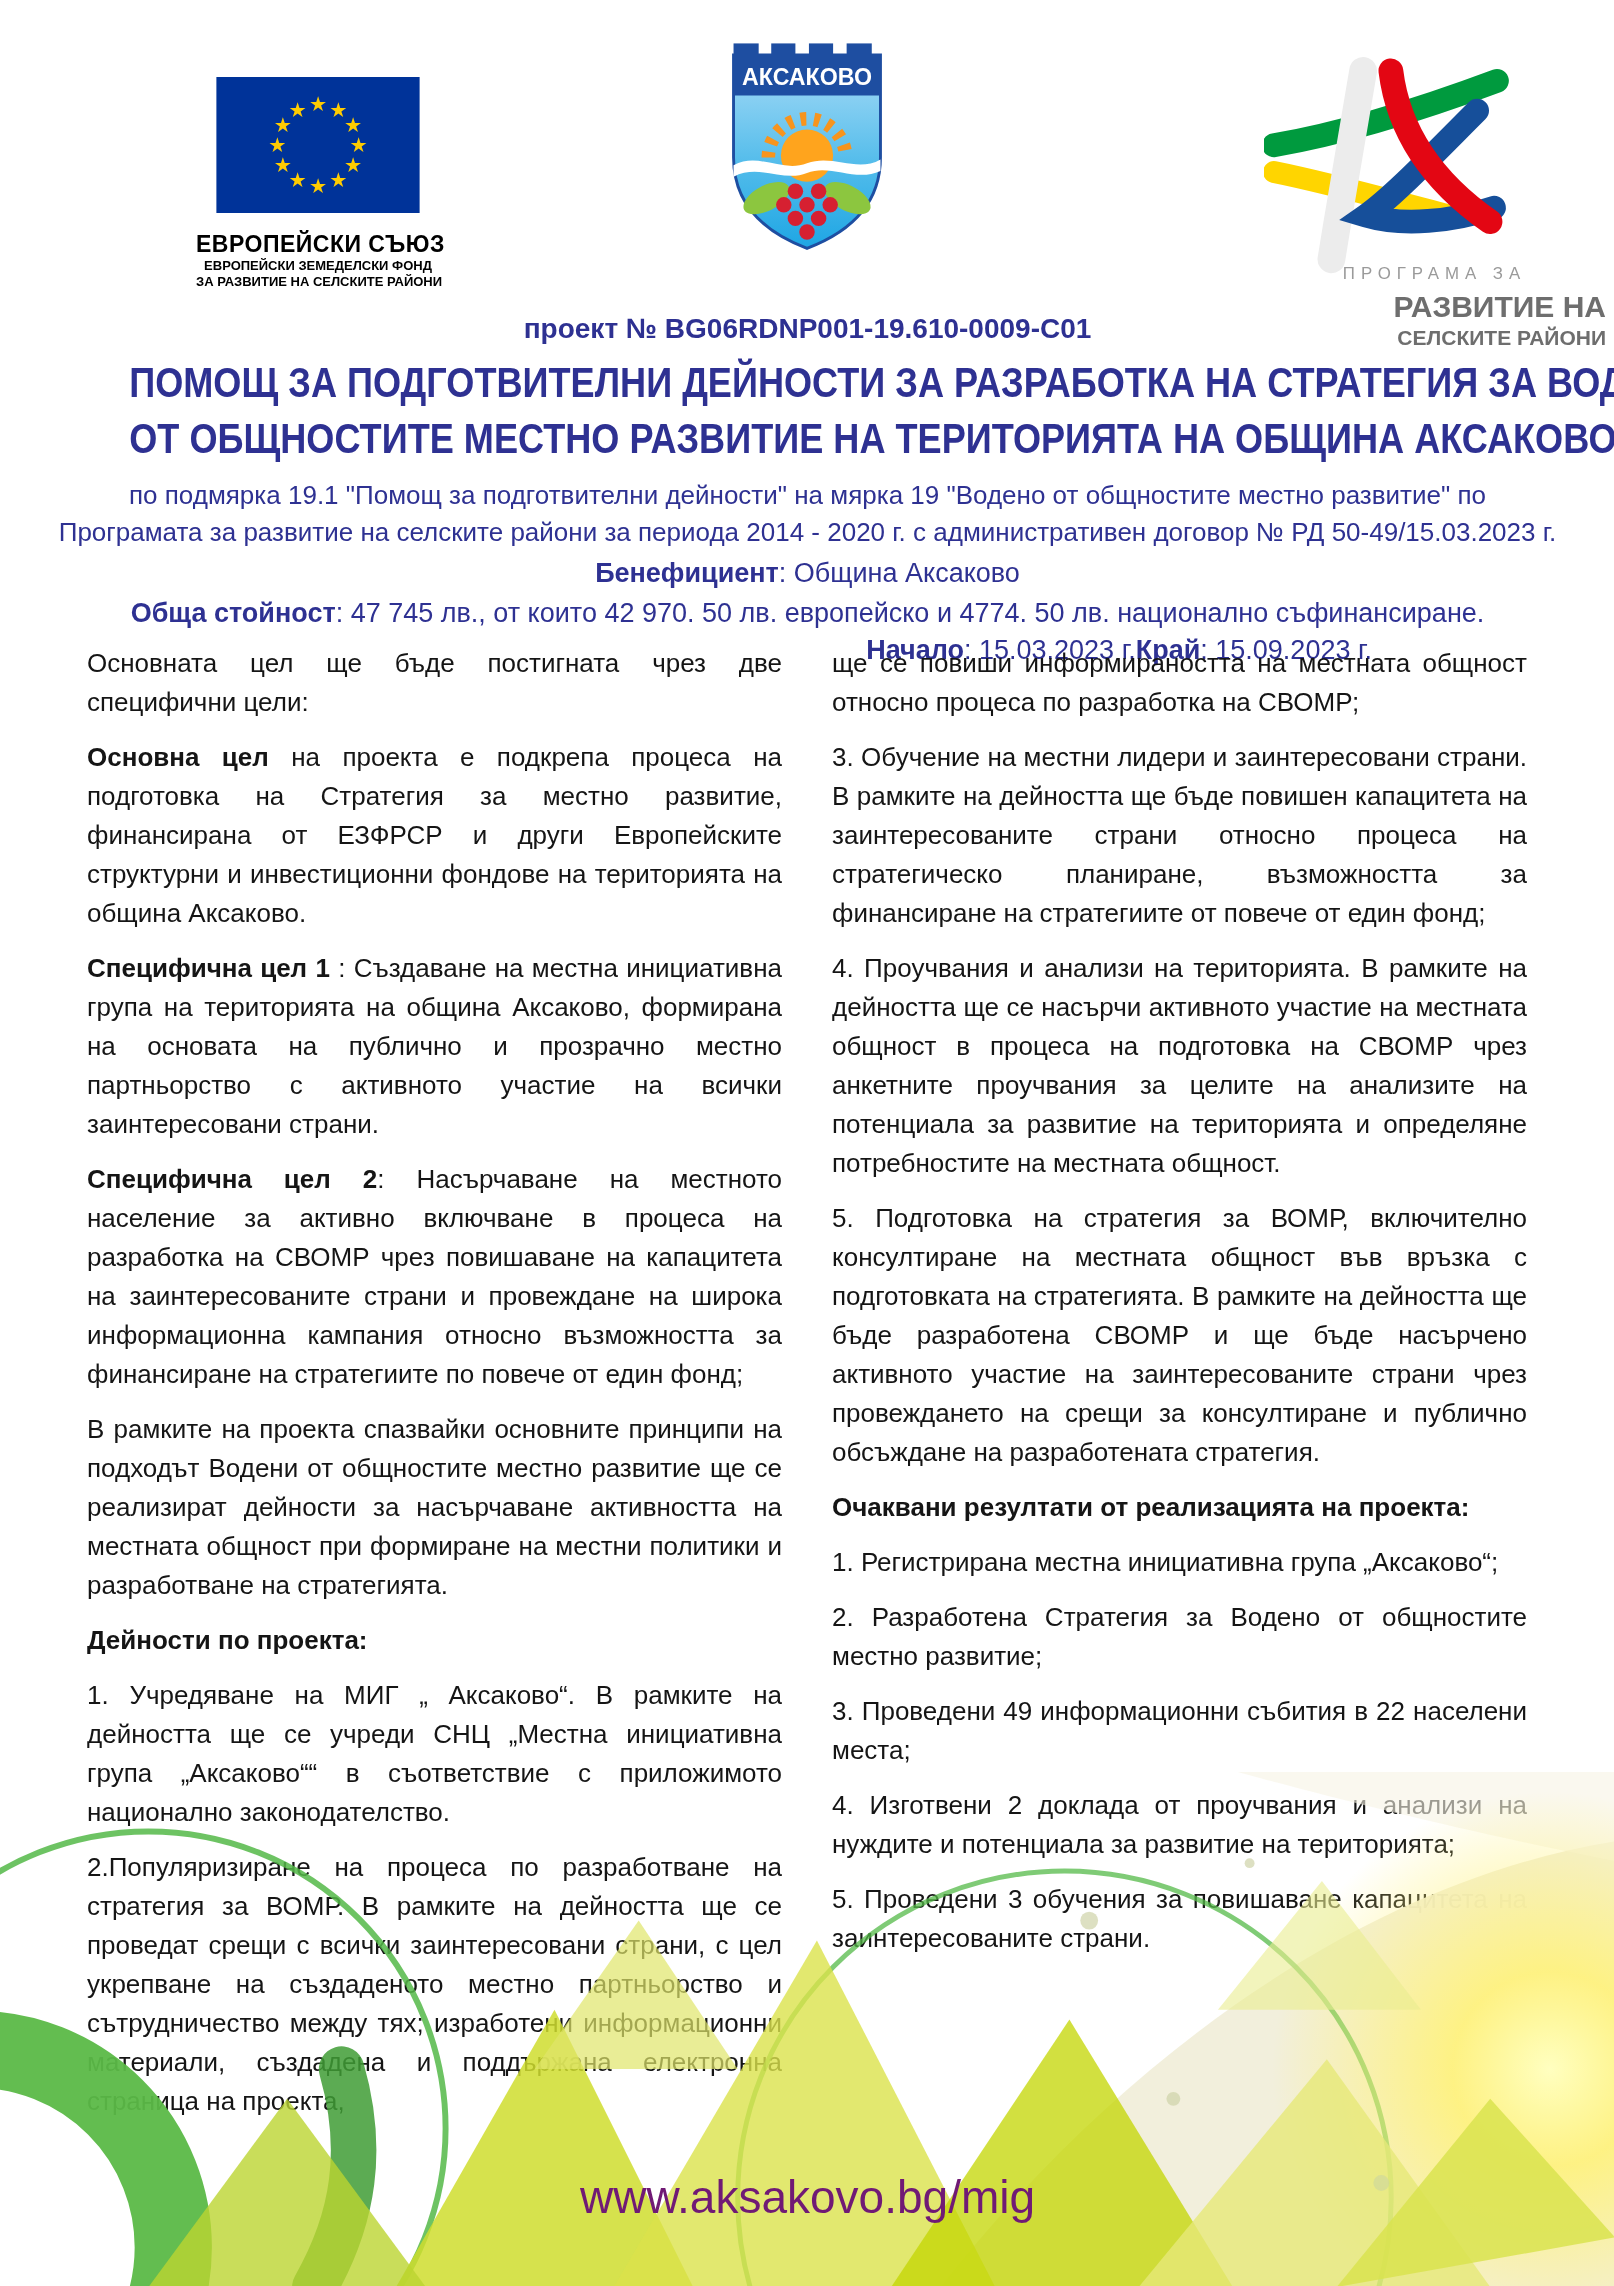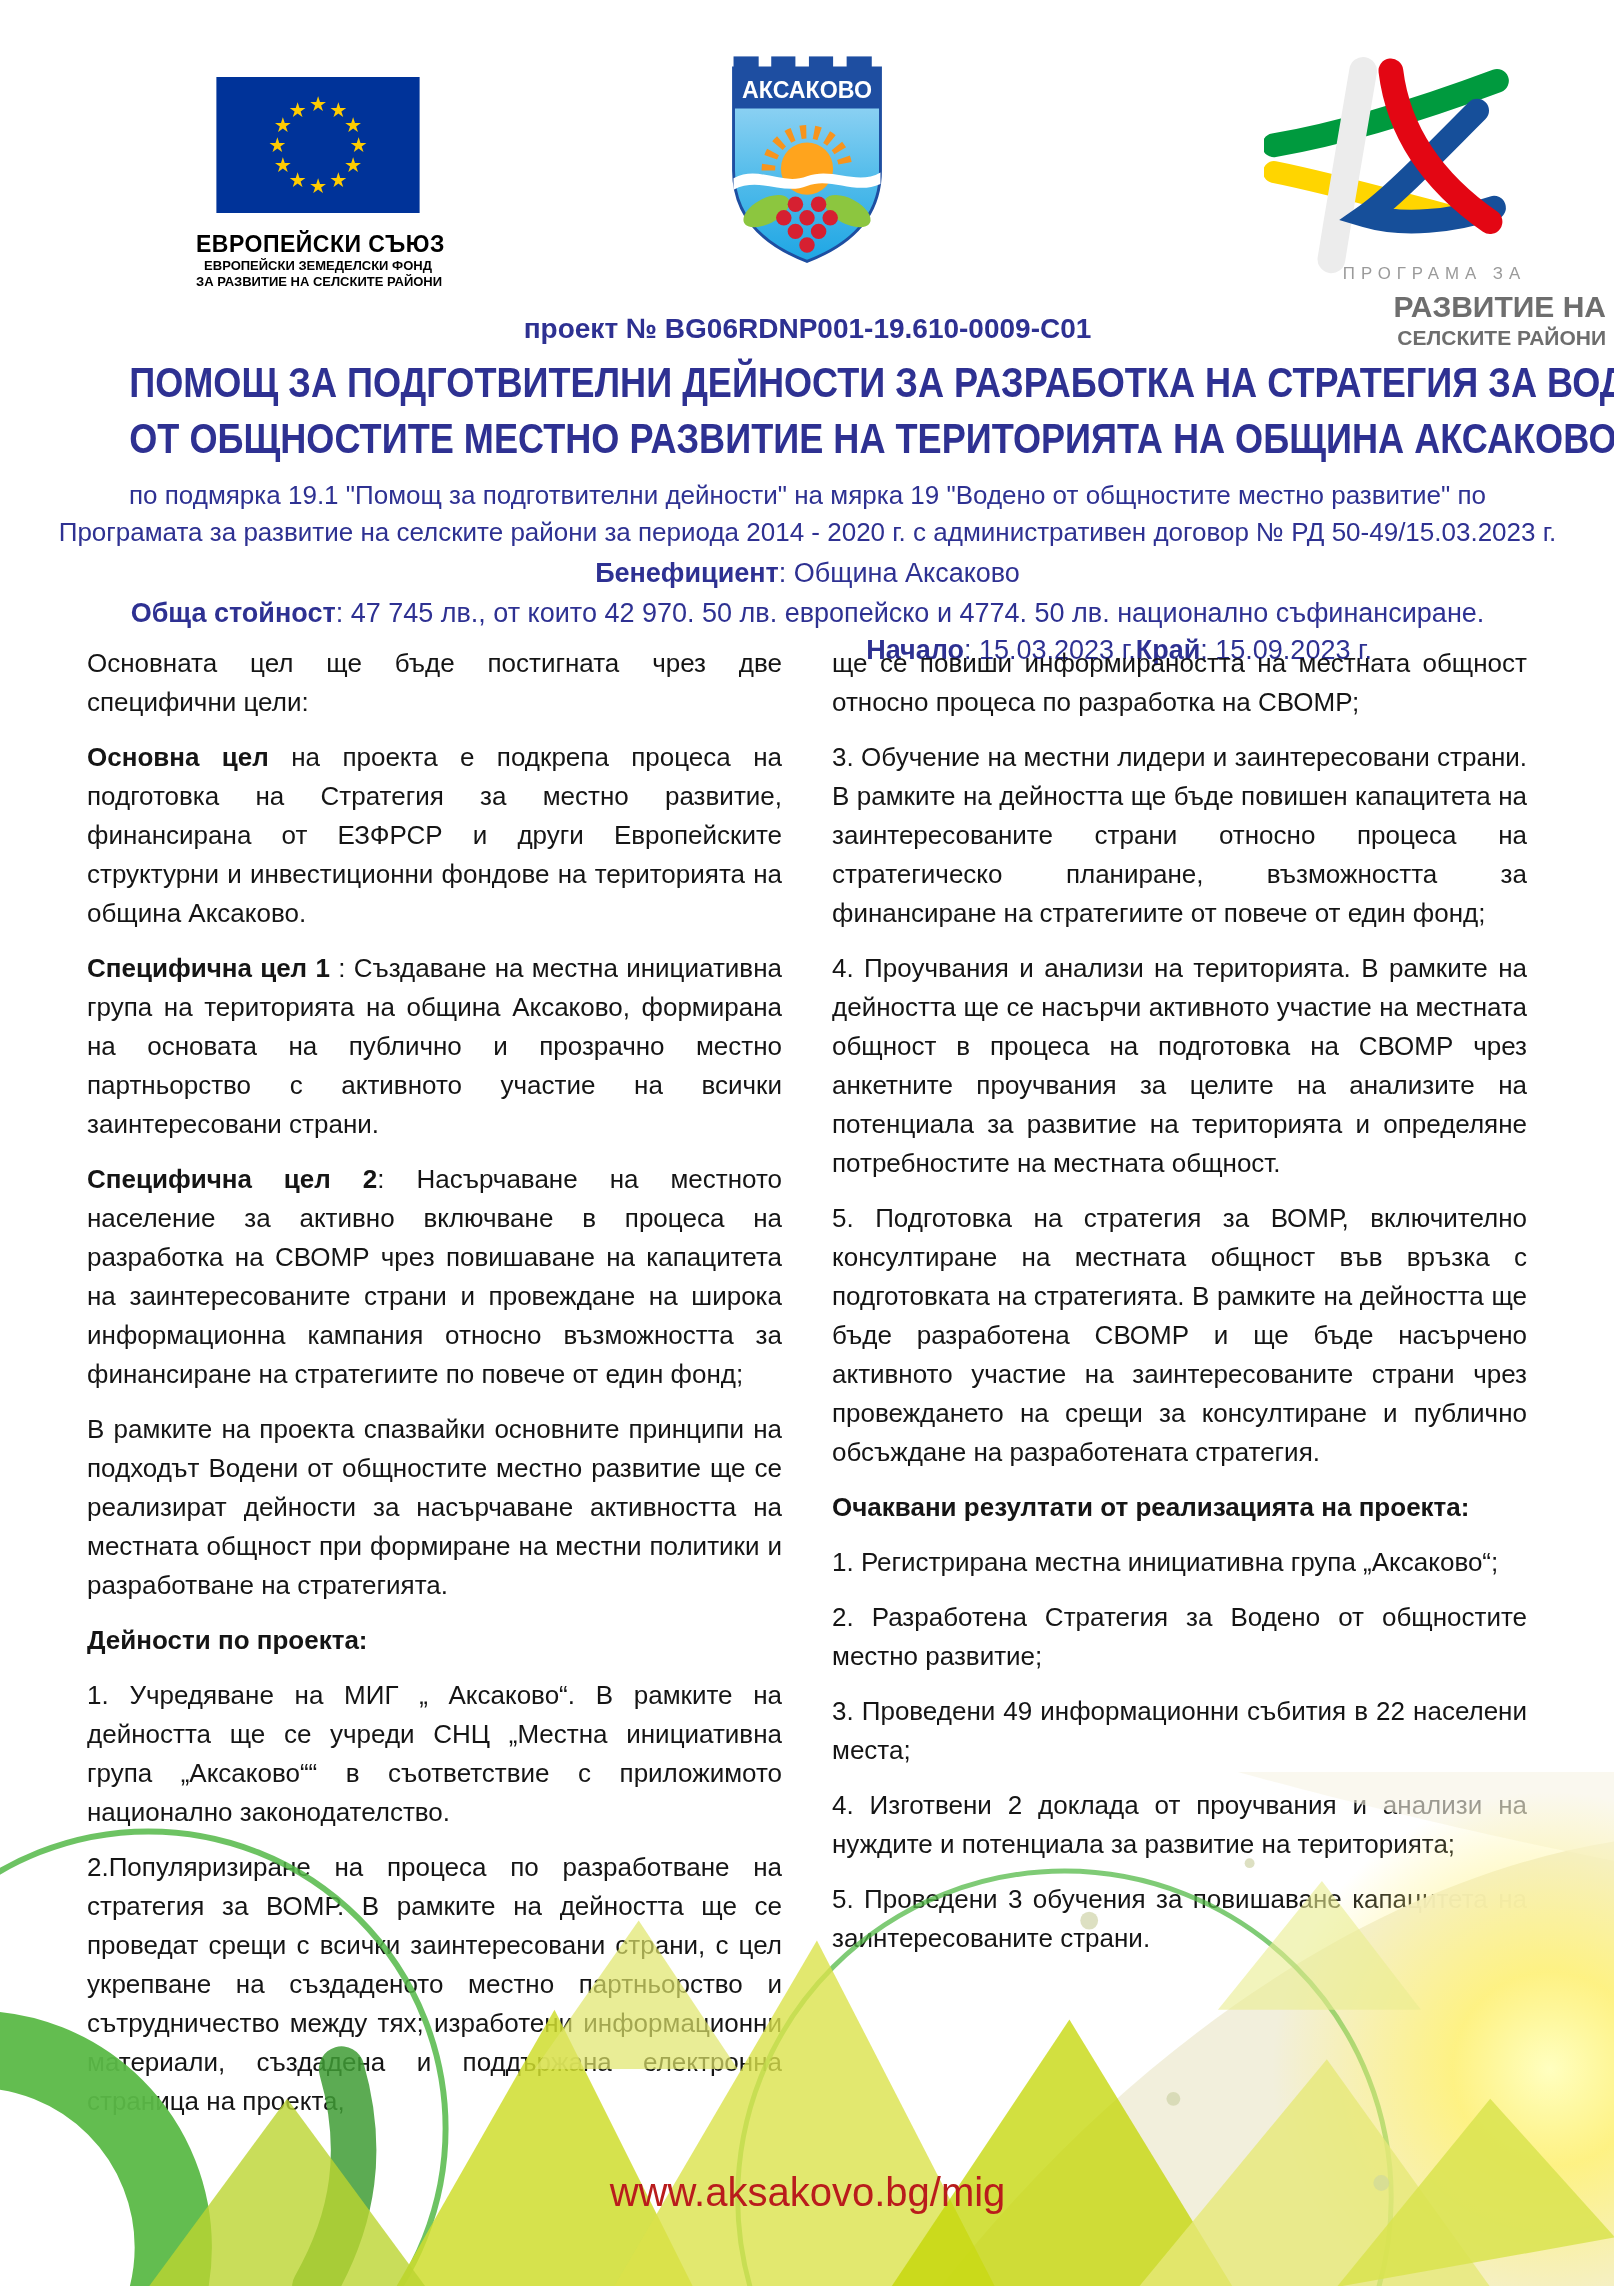--- a/index.html
+++ b/index.html
@@ -6,41 +6,41 @@
   .page {
     position:relative; width:1615px; height:2287px; margin:0 auto;
     background:#ffffff; overflow:hidden;
     font-family:"Liberation Sans", sans-serif; color:#1a1a1a;
   }
   
   .eu-block { position:absolute; left:196px; top:77px; width:244px; text-align:center; }
   .eu-flag { display:block; margin:0 auto; }
   .eu-cap1 { font-size:23px; font-weight:bold; color:#000; margin-top:18px; letter-spacing:0.5px; white-space:nowrap; }
   .eu-cap2 { font-size:13px; font-weight:bold; color:#000; line-height:1.25; white-space:nowrap; }
-  .crest-block { position:absolute; left:720px; top:51px; }
+  .crest-block { position:absolute; left:720px; top:38px; }
   .prsr-block { position:absolute; left:1264px; top:51px; width:342px; text-align:right; }
   
   .intro { position:absolute; left:0; top:313px; width:100%; text-align:center; color:#2e3192; }
   .project-no { font-size:28px; font-weight:bold; }
   .title { font-size:43px; font-weight:bold; line-height:1.30; margin-top:10px; }
   .title .tline { display:block; transform:scaleX(0.84); transform-origin:50% 50%; white-space:nowrap; }
   .subtitle { font-size:26px; line-height:1.42; margin-top:10px; }
   .subtitle div { white-space:nowrap; }
   .infoline { font-size:27px; line-height:1.35; margin-top:4px; }
   .dates { display:flex; justify-content:flex-end; padding:0 243px 0 262px; font-size:27px; margin-top:4px; }
   
   .columns { position:absolute; left:87px; top:644px; width:1440px; display:flex; gap:50px; }
   .col { width:695px; text-align:justify; font-size:26px; line-height:1.5; color:#151515; }
   .col p { margin:0 0 16px 0; }
   .col b.lead { font-weight:bold; }
   
   .footer-art { position:absolute; left:0; bottom:0; width:1615px; height:515px; }
   .site-url {
     position:absolute; left:50%; top:2170px; transform:translateX(-50%);
-    font-size:40px; color:#b91c1c; white-space:nowrap; z-index:5; text-decoration:none;
+    font-size:46px; color:#701a75; white-space:nowrap; z-index:5; text-decoration:none;
   }
   svg text { font-family:"Liberation Sans", sans-serif; }
 </style>
 </head>
 <body>
 
 <div class="page">
 
   <div class="eu-block">
     <svg class="eu-flag" width="204" height="136" viewBox="0 0 260 174">

